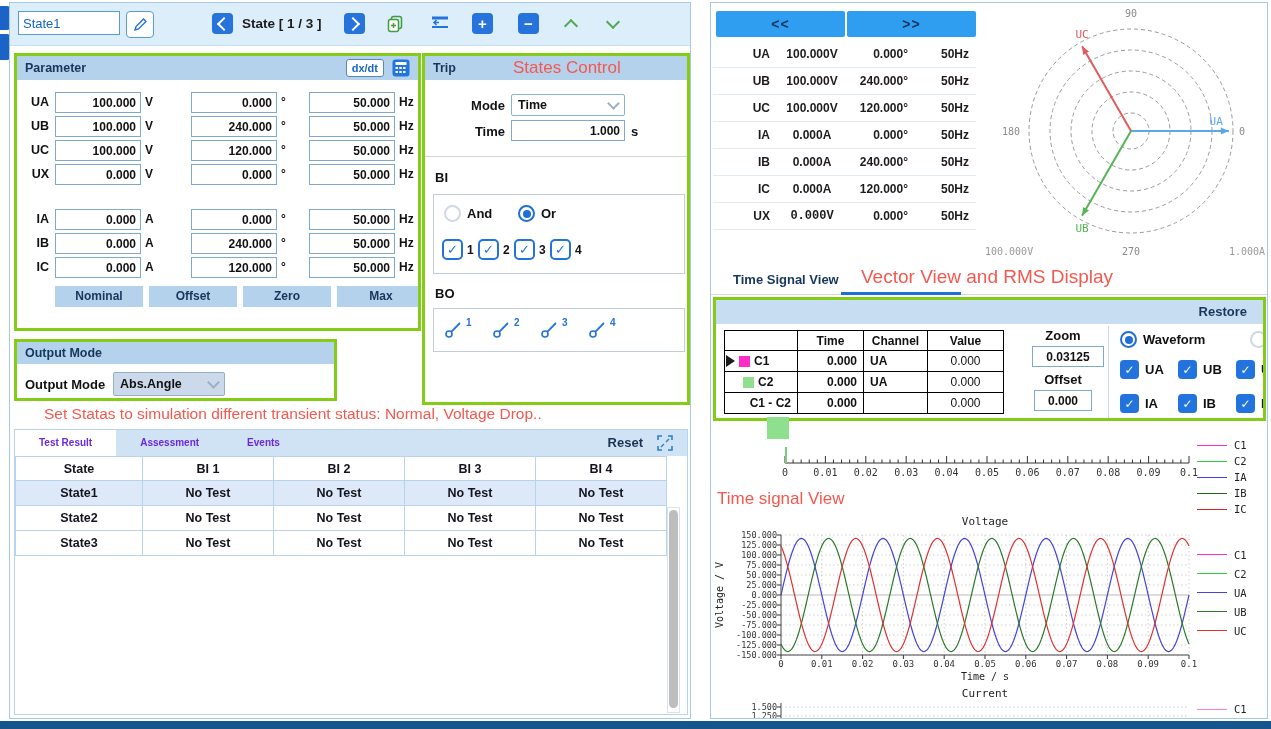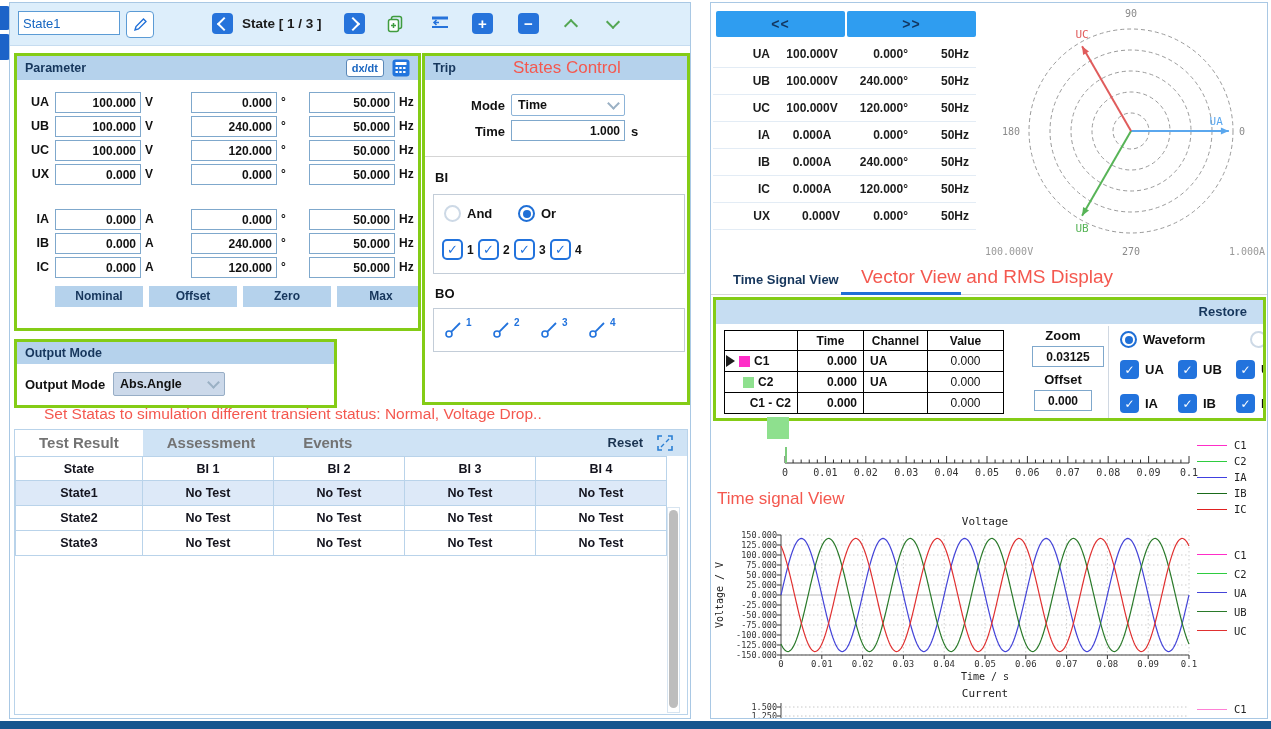--- a/index.html
+++ b/index.html
@@ -51,21 +51,21 @@
   .cbx{width:21px;height:21px;border:2px solid #2273dd;border-radius:5px;background:#fff;color:#2273dd;
     display:inline-flex;align-items:center;justify-content:center;box-sizing:border-box;cursor:pointer;}
   .cbx::after{content:"\2713";font:bold 13px "DejaVu Sans",sans-serif;}
   .cbx-item{position:absolute;display:flex;align-items:center;gap:4px;font-size:12px;font-weight:bold;color:#111;}
   .bo-item{position:absolute;display:flex;align-items:flex-start;gap:2px;color:#2273dd;cursor:pointer;}
   .bo-num{font-size:10px;font-weight:bold;color:#2273dd;margin-top:-2px;}
   .divider{position:absolute;left:0;right:0;height:1px;background:#d5d5d5;}
   
   .results{position:absolute;border:1px solid #b9d3ea;background:#fff;box-sizing:border-box;overflow:hidden;}
   .tabbar{position:absolute;left:0;top:0;right:0;height:26px;background:#cfe3f5;}
-  .tab{display:inline-block;height:26px;line-height:26px;padding:0 24px;font-size:15px;font-weight:bold;color:#737373;cursor:pointer;}
+  .tab{display:inline-block;height:26px;line-height:26px;padding:0 24px;font-size:10px;font-weight:bold;color:#6d28d9;cursor:pointer;}
   .tab.active{background:#fff;}
   .reset{position:absolute;right:44px;top:0;height:26px;line-height:26px;font-size:13px;font-weight:bold;color:#1a3350;cursor:pointer;}
   .rtable{position:absolute;left:0;top:26px;}
   .rrow{display:flex;}
   .rcell{box-sizing:border-box;border-right:1px solid #b9d3ea;border-bottom:1px solid #b9d3ea;height:25px;
     line-height:24px;text-align:center;font-size:12.5px;font-weight:bold;color:#14141e;background:#fff;}
   .rrow.head .rcell{border-top:1px solid #b9d3ea;}
   .rcell:first-child{border-left:1px solid #b9d3ea;}
   .rrow.sel .rcell{background:#dde9f8;}
   .scrollbar{position:absolute;width:13px;background:#fff;border:1px solid #d7e4f0;box-sizing:border-box;}
@@ -312,21 +312,21 @@
               <svg width="20" height="20">
                 <circle cx="5" cy="15" r="3" fill="none" stroke="#2273dd" stroke-width="1.6"></circle>
                 <line x1="7.2" y1="12.8" x2="16" y2="4" stroke="#2273dd" stroke-width="1.8"></line>
               </svg>
               <span class="bo-num">4</span>
             </div>
           </div>
       </div>
     </div>
 
-    <div class="subpanel" style="left:4px;top:336px;width:323px;height:69px;">
+    <div class="subpanel" style="left:4px;top:336px;width:323px;height:62px;">
       <div class="sub-header" style="height:22px;line-height:22px;">
         <span>Output Mode</span>
       </div>
       <div class="field-label" style="left:8px;top:35px;">Output Mode</div>
       <div class="select" style="left:96px;top:30px;width:112px;height:24px;background:#ccd9ea;border-color:#98aec6;">
         <span>Abs.Angle</span>
         <span class="sel-chev"></span>
       </div>
     </div>
 
@@ -416,21 +416,21 @@
           <div class="ocell" style="width: 61px; text-align: right;">50Hz</div>
         </div>
         <div class="orow">
           <div class="ocell" style="width: 64px; text-align: right;">IC</div>
           <div class="ocell" style="width: 70px; text-align: center;">0.000A</div>
           <div class="ocell" style="width: 68px; text-align: right;">120.000°</div>
           <div class="ocell" style="width: 61px; text-align: right;">50Hz</div>
         </div>
         <div class="orow">
           <div class="ocell" style="width: 64px; text-align: right;">UX</div>
-          <div class="ocell" style="width: 70px; text-align: right;">0.000V</div>
+          <div class="ocell" style="width: 70px; text-align: center; font-family: Liberation Mono, monospace;">0.000V</div>
           <div class="ocell" style="width: 68px; text-align: right;">0.000°</div>
           <div class="ocell" style="width: 61px; text-align: right;">50Hz</div>
         </div>
       </div>
 
     <svg id="phasor" class="abs" style="left:270px;top:0;" width="288" height="258">
         <circle cx="150" cy="128" r="18" fill="none" stroke="#9a9a9a" stroke-width="1" stroke-dasharray="4 3"></circle>
         <circle cx="150" cy="128" r="39" fill="none" stroke="#9a9a9a" stroke-width="1" stroke-dasharray="4 3"></circle>
         <circle cx="150" cy="128" r="60" fill="none" stroke="#9a9a9a" stroke-width="1" stroke-dasharray="4 3"></circle>
         <circle cx="150" cy="128" r="81" fill="none" stroke="#9a9a9a" stroke-width="1" stroke-dasharray="4 3"></circle>

